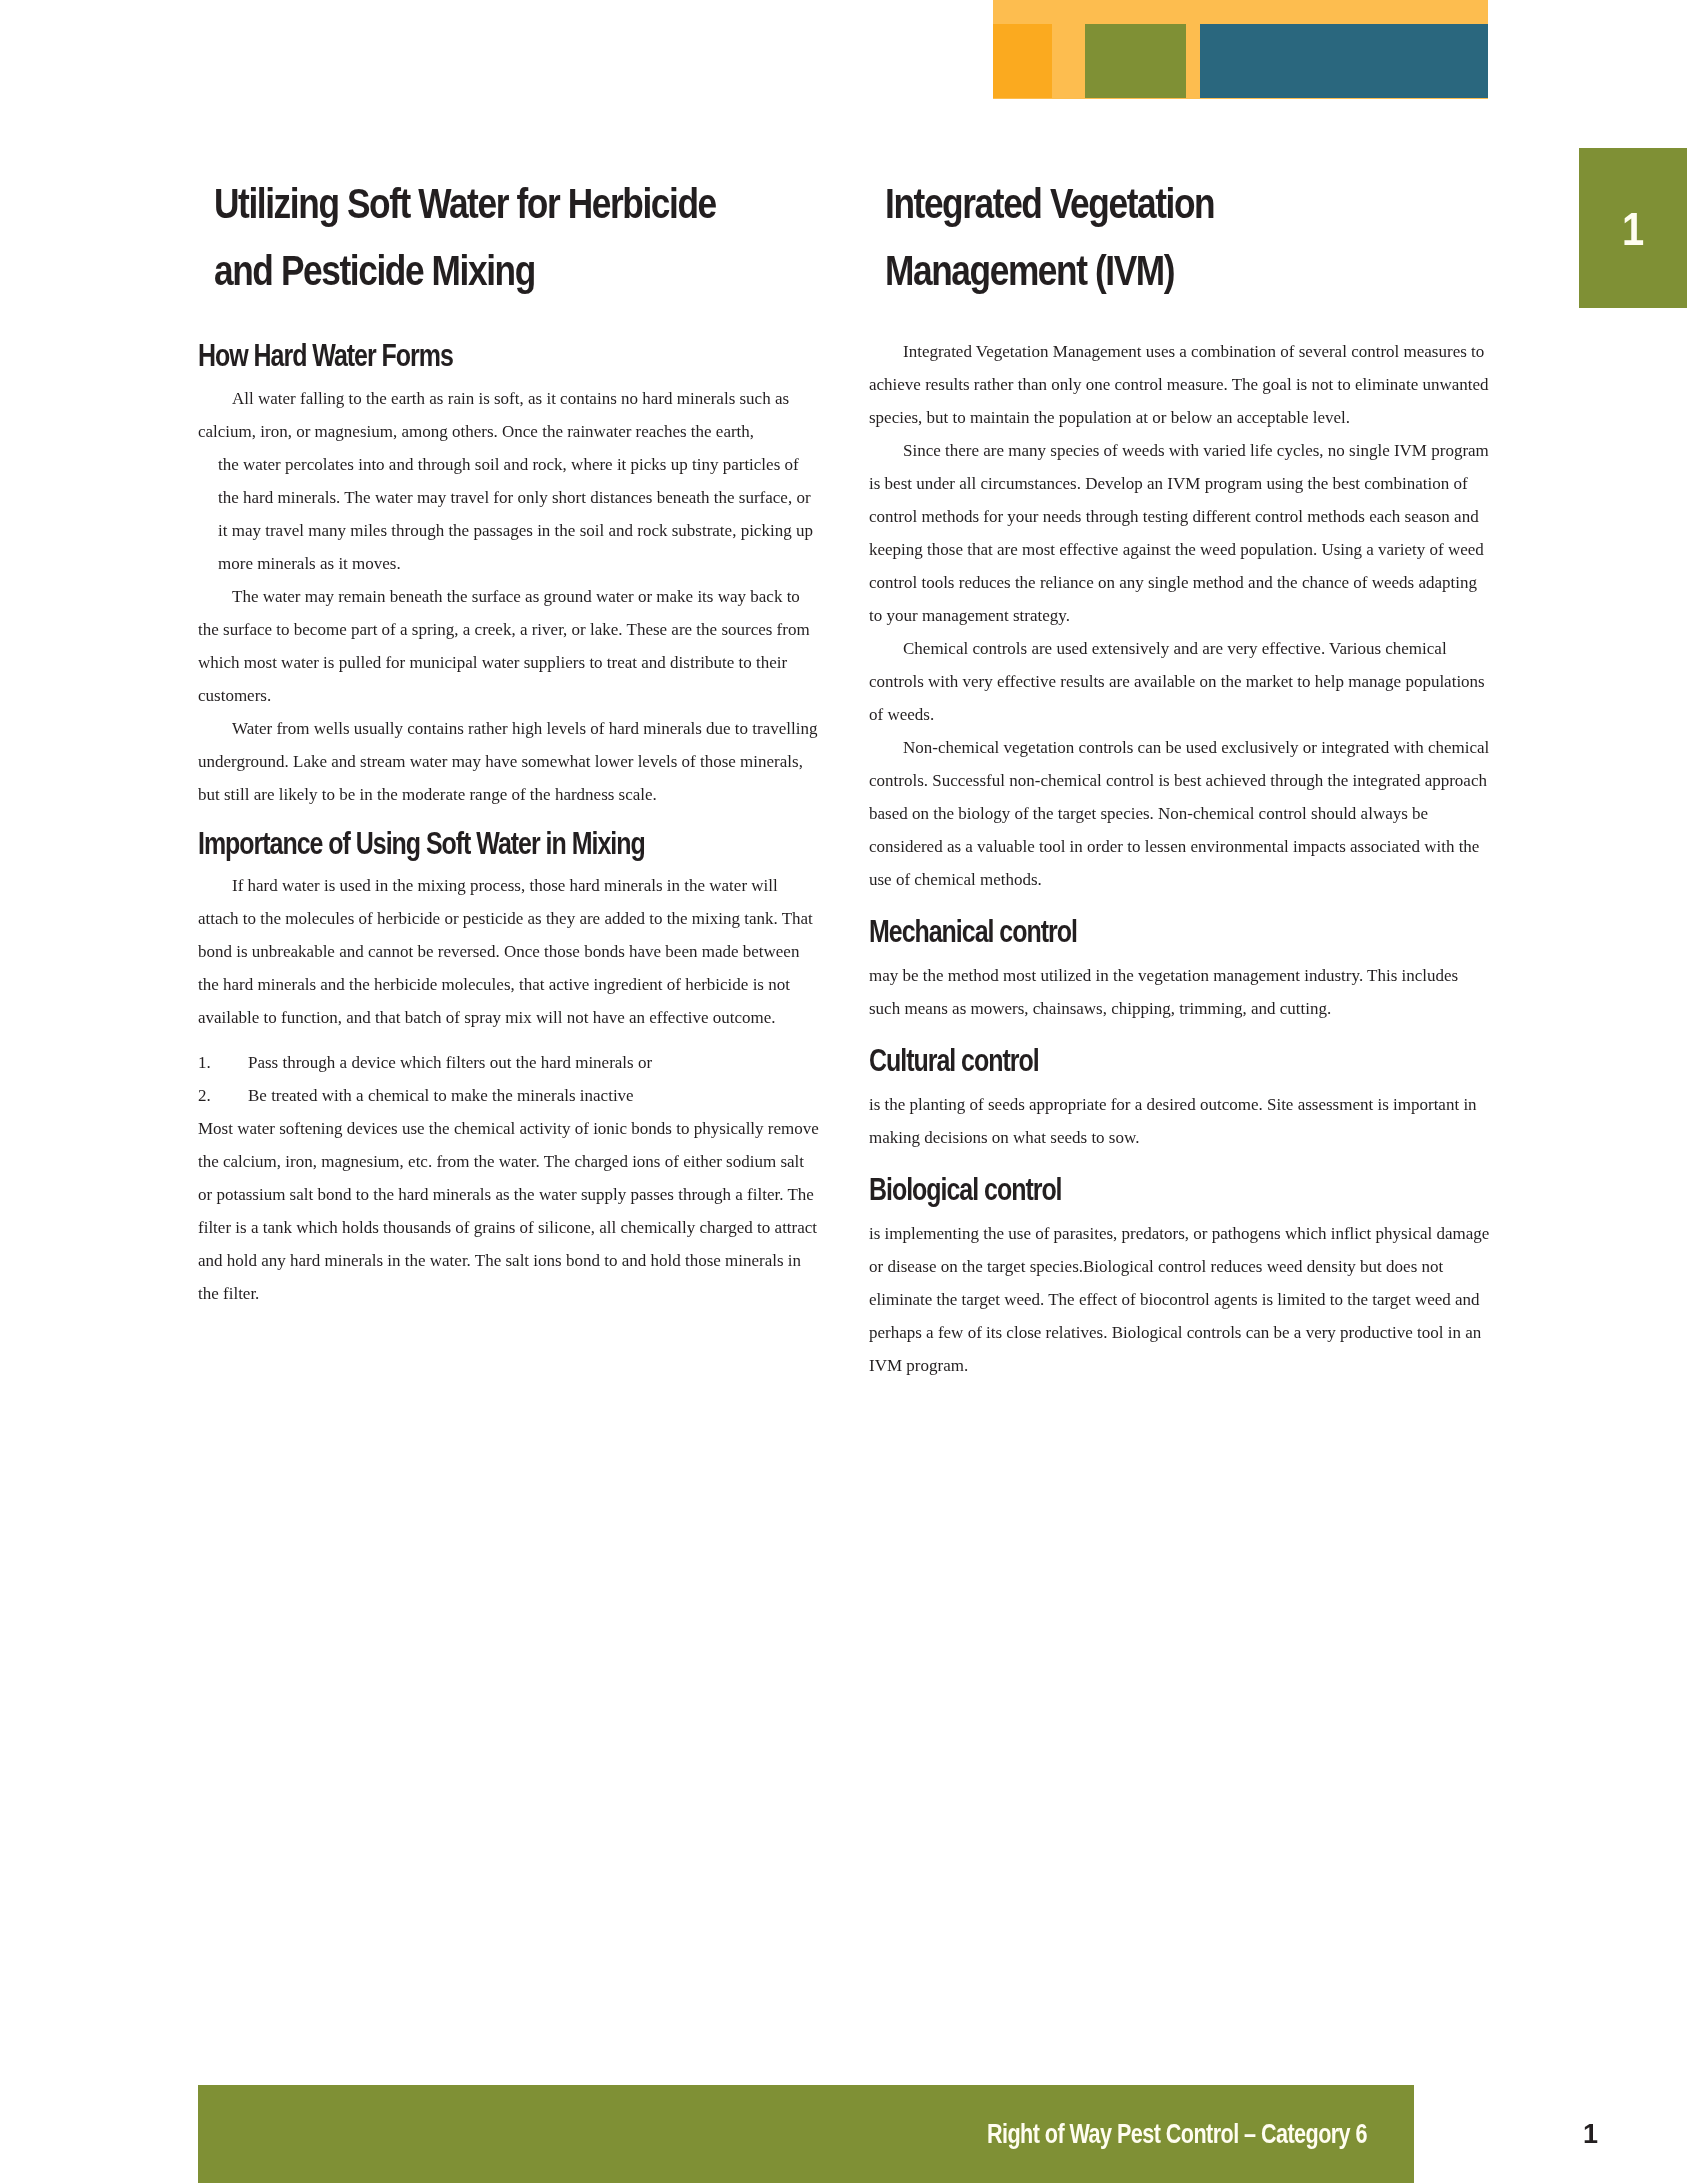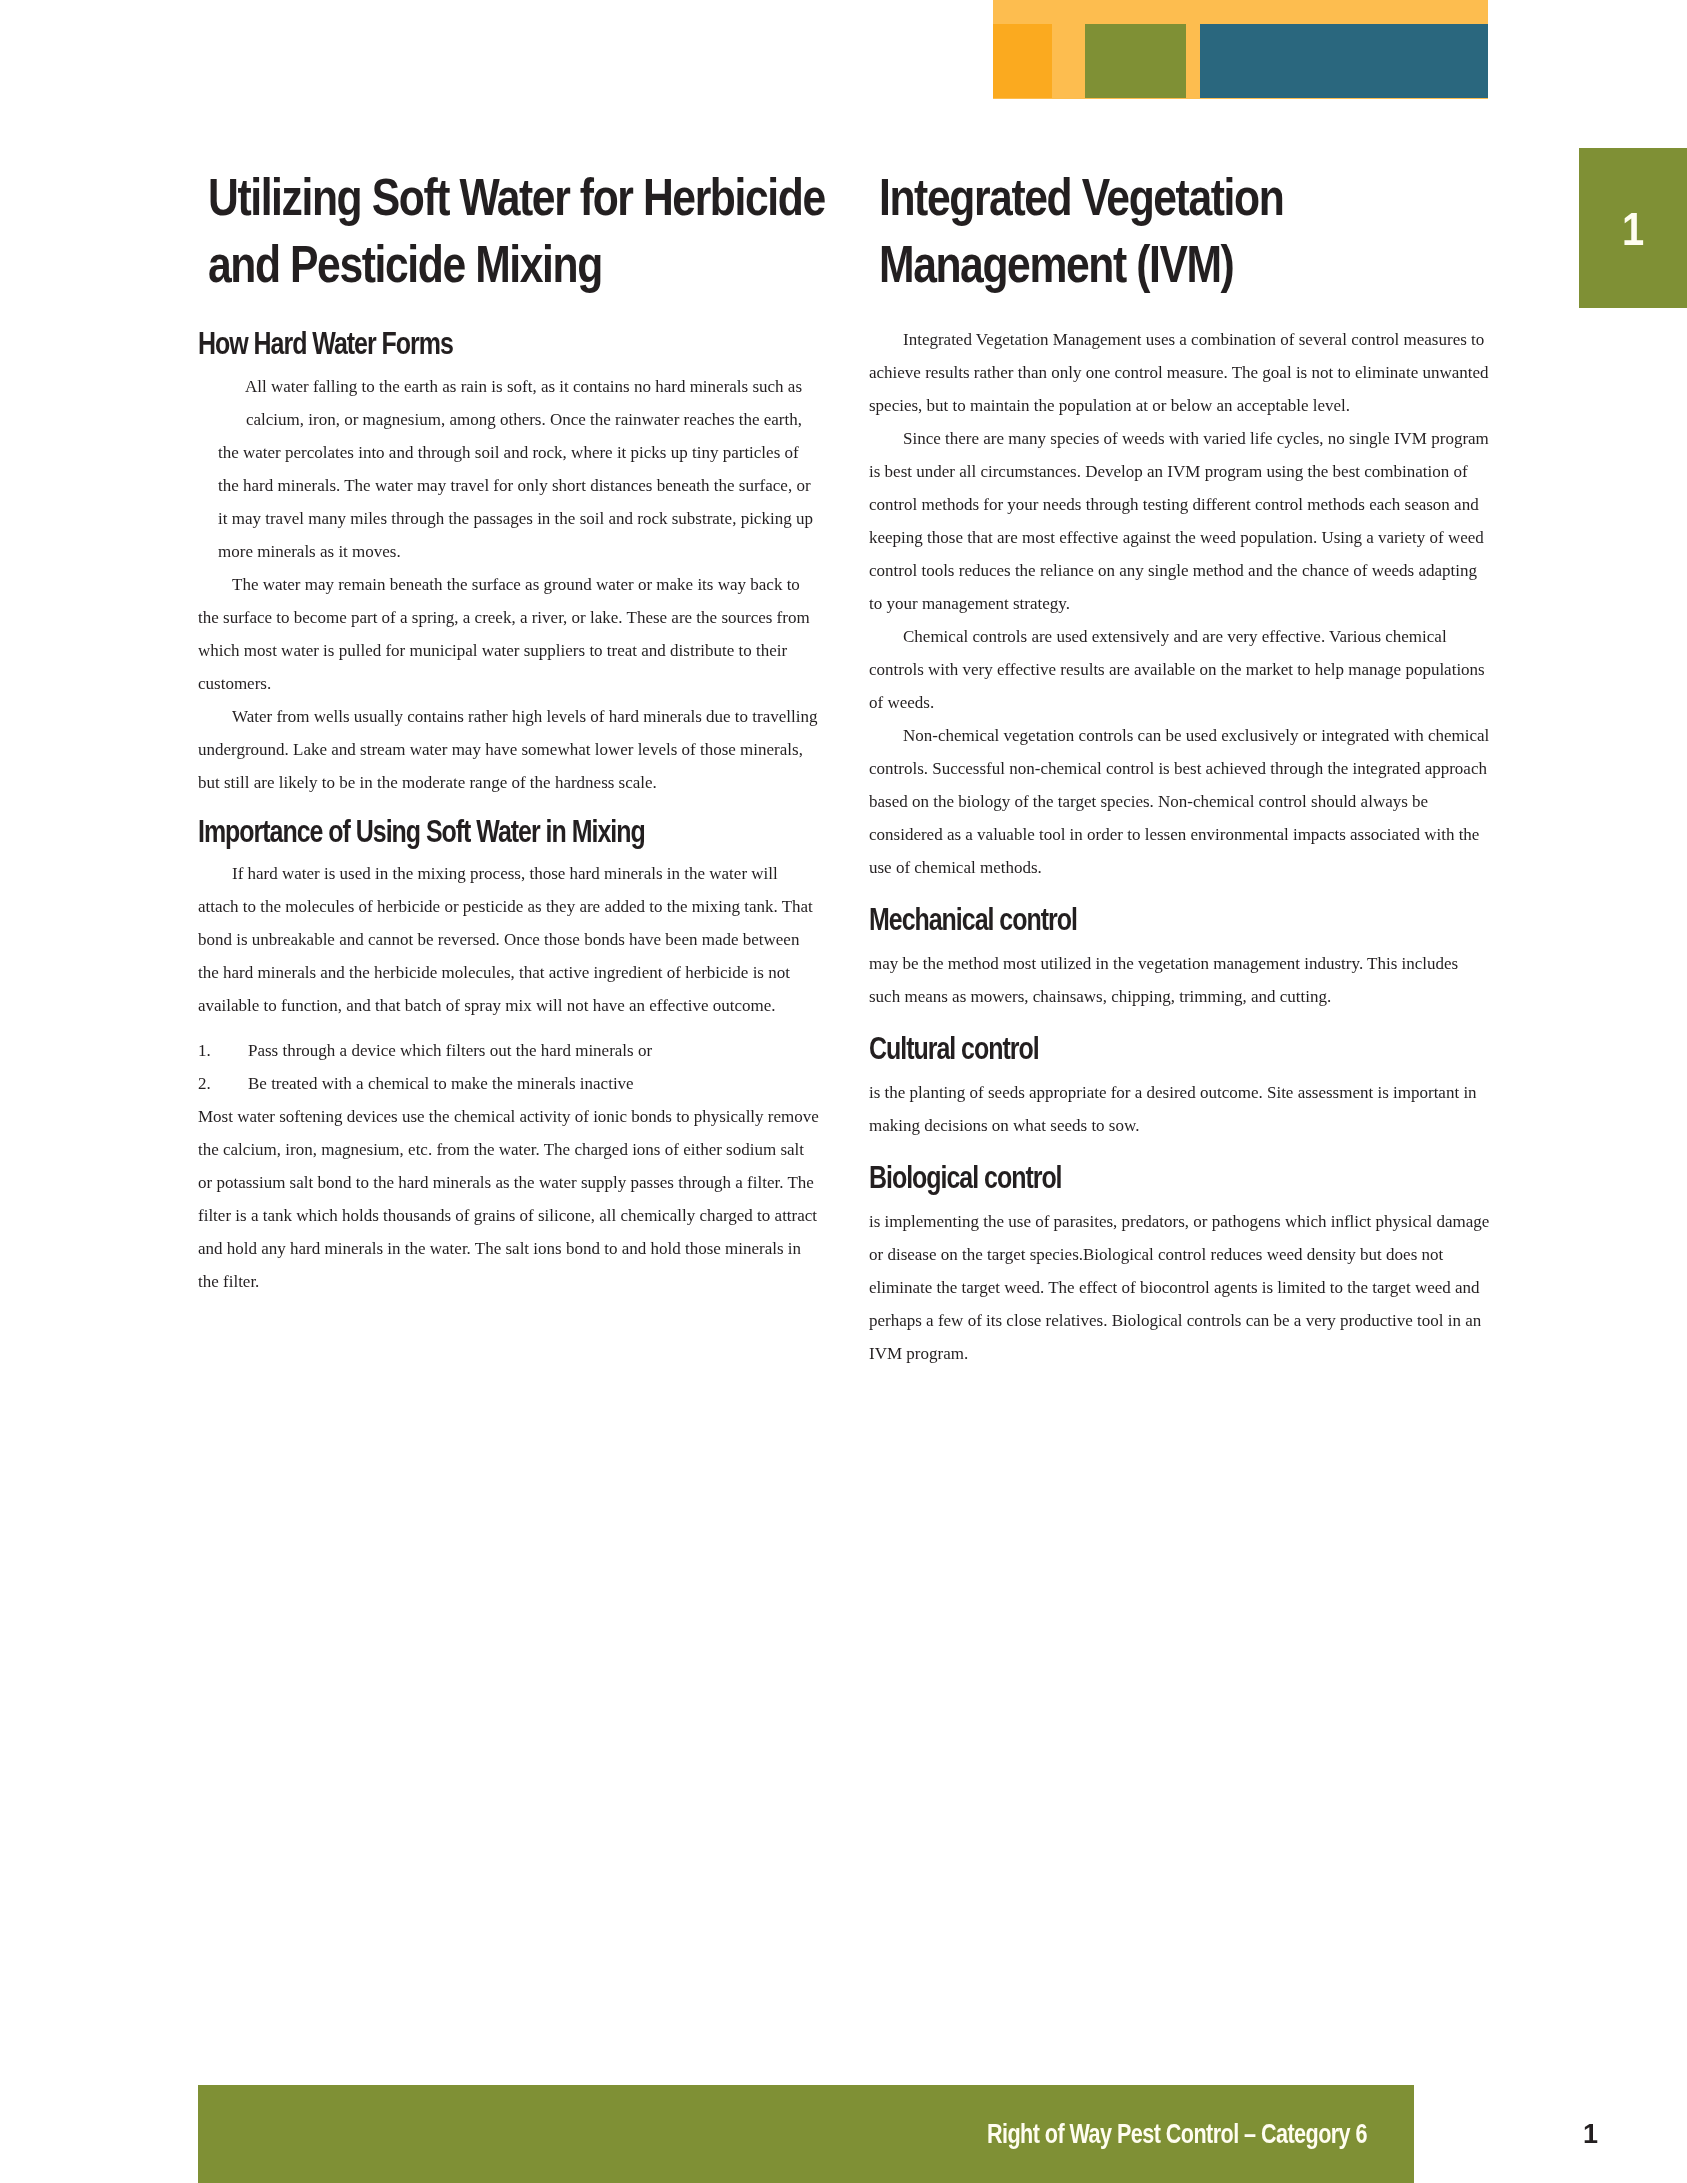--- a/index.html
+++ b/index.html
@@ -15,21 +15,21 @@
   
   .chapter-tab { position: absolute; left: 1579px; top: 148px; width: 108px; height: 160px; background: #7f9035;
     display: flex; align-items: center; justify-content: center; }
   .chapter-tab span { color: #fffdf0; font-family: "Liberation Sans", sans-serif; font-weight: bold; font-size: 47px; transform: scaleX(0.85); }
 
   
   .col { position: absolute; top: 154px; width: 624px; }
   .col-left { left: 198px; }
   .col-right { left: 869px; }
 
-  h1 { margin: 10px; font-family: "Liberation Sans", sans-serif; font-weight: bold; font-size: 52px; line-height: 67px;
+  h1 { margin: 16px; font-family: "Liberation Sans", sans-serif; font-weight: bold; font-size: 43px; line-height: 67px;
        color: #231f20; letter-spacing: -1.7px; transform-origin: left top; }
   h1 .l { display: block; transform: scaleX(0.82); transform-origin: left center; white-space: nowrap; }
   h2 { margin: 0; font-family: "Liberation Sans", sans-serif; font-weight: bold; font-size: 32px; line-height: 40px;
        color: #231f20; letter-spacing: -1.3px; white-space: nowrap; transform: scaleX(0.78); transform-origin: left center; }
 
   .body { font-family: "Liberation Serif", serif; font-size: 17px; line-height: 33px; color: #231f20; }
   .body p { margin: 0; }
   .ind { text-indent: 34px; }
   .noind { text-indent: 0; }
 
@@ -63,21 +63,21 @@
   <div class="col col-left">
     <h1>
       <span class="l">Utilizing Soft Water for Herbicide</span>
       <span class="l">and Pesticide Mixing</span>
     </h1>
 
     <div style="height: 15px;"></div>
     <h2>How Hard Water Forms</h2>
     <div style="height: 6.7px;"></div>
     <div class="body">
-      <p class="ind" style="padding-right: 20px; text-align: right;">All water falling to the earth as rain is soft, as it contains no hard minerals such as calcium, iron, or magnesium, among others. Once the rainwater reaches the earth,</p>
+      <p class="ind" style="padding-right: 20px;">All water falling to the earth as rain is soft, as it contains no hard minerals such as calcium, iron, or magnesium, among others. Once the rainwater reaches the earth,</p>
       <p class="noind" style="padding-right: 6.7px; margin-left: 20px;">the water percolates into and through soil and rock, where it picks up tiny particles of the hard minerals. The water may travel for only short distances beneath the surface, or it may travel many miles through the passages in the soil and rock substrate, picking up more minerals as it moves.</p>
       <p class="ind">The water may remain beneath the surface as ground water or make its way back to the surface to become part of a spring, a creek, a river, or lake. These are the sources from which most water is pulled for municipal water suppliers to treat and distribute to their customers.</p>
       <p class="ind">Water from wells usually contains rather high levels of hard minerals due to travelling underground. Lake and stream water may have somewhat lower levels of those minerals, but still are likely to be in the moderate range of the hardness scale.</p>
     </div>
 
     <div style="height: 12px;"></div>
     <h2>Importance of Using Soft Water in Mixing</h2>
     <div style="height: 6.7px;"></div>
     <div class="body">
       <p class="ind">If hard water is used in the mixing process, those hard minerals in the water will attach to the molecules of herbicide or pesticide as they are added to the mixing tank. That bond is unbreakable and cannot be reversed. Once those bonds have been made between the hard minerals and the herbicide molecules, that active ingredient of herbicide is not available to function, and that batch of spray mix will not have an effective outcome.</p>

